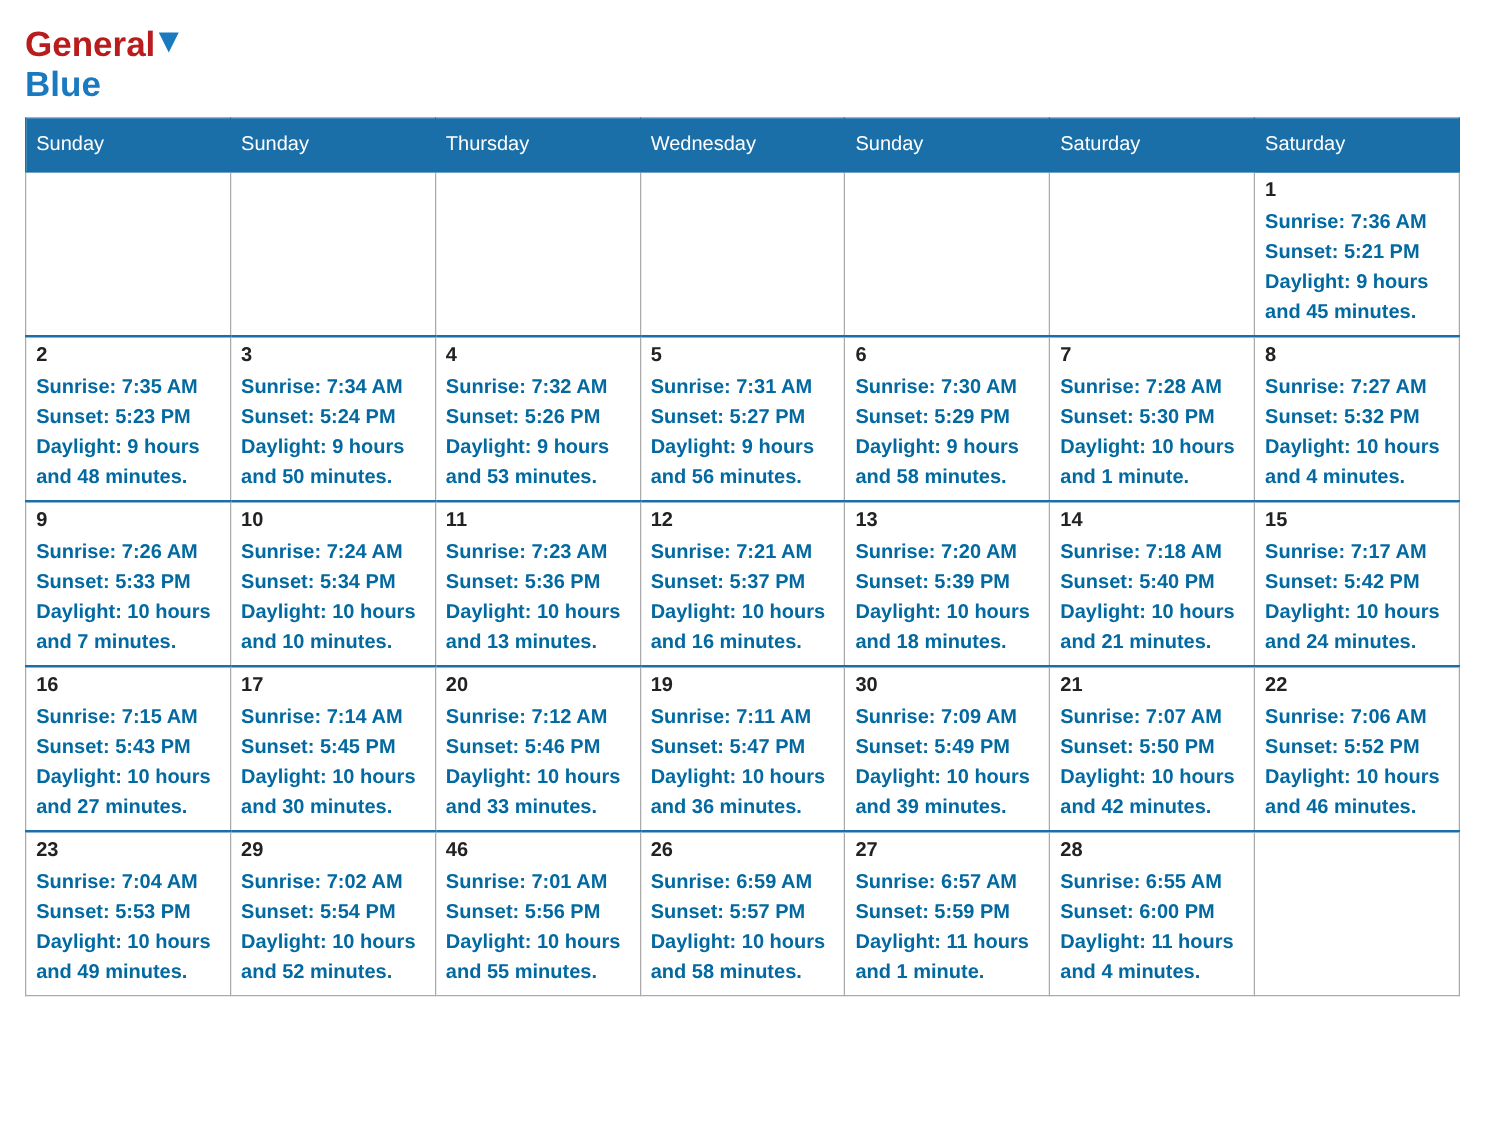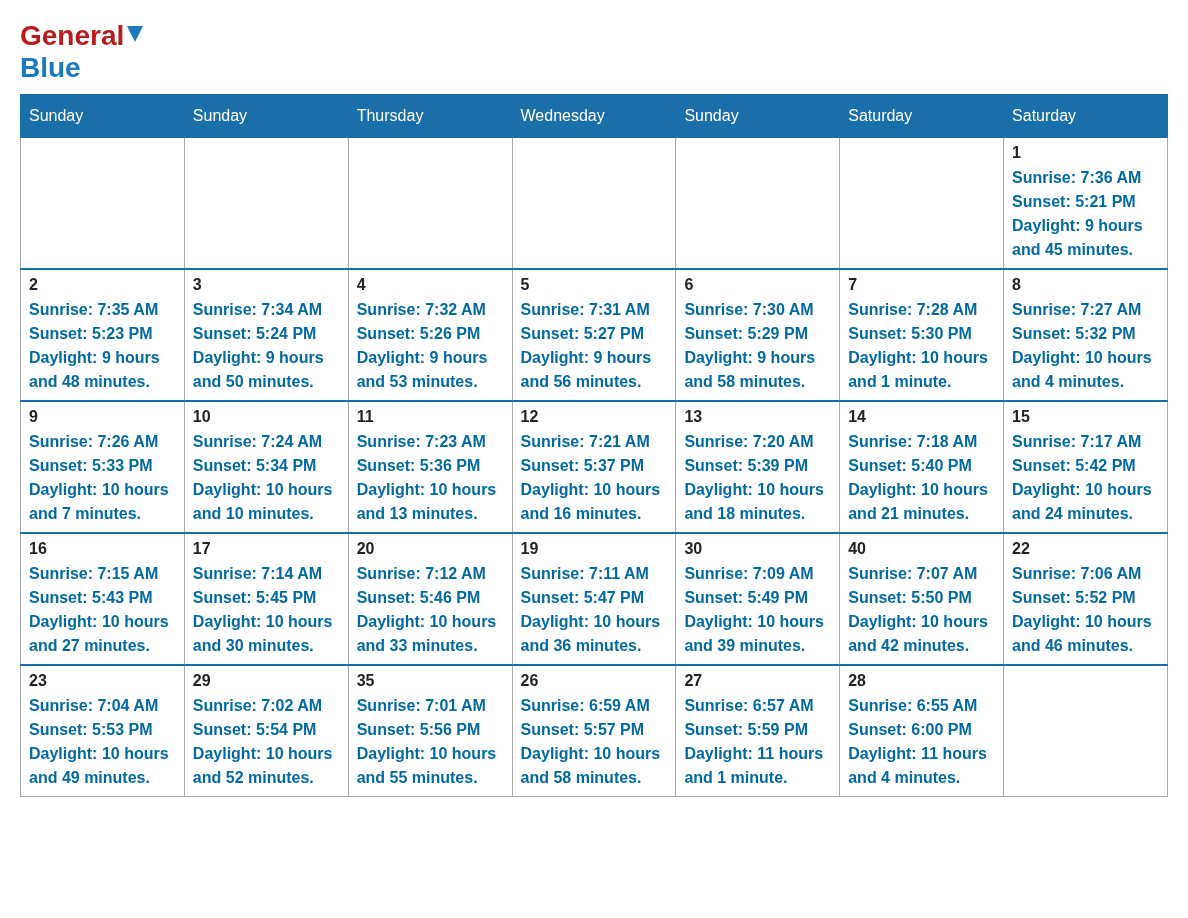--- a/index.html
+++ b/index.html
@@ -198,39 +198,39 @@
         </td>
         <td>
           <div class="day-number">19</div>
           <div class="day-info">Sunrise: 7:11 AM<br>Sunset: 5:47 PM<br>Daylight: 10 hours and 36 minutes.</div>
         </td>
         <td>
           <div class="day-number">30</div>
           <div class="day-info">Sunrise: 7:09 AM<br>Sunset: 5:49 PM<br>Daylight: 10 hours and 39 minutes.</div>
         </td>
         <td>
-          <div class="day-number">40</div>
+          <div class="day-number">21</div>
           <div class="day-info">Sunrise: 7:07 AM<br>Sunset: 5:50 PM<br>Daylight: 10 hours and 42 minutes.</div>
         </td>
         <td>
           <div class="day-number">22</div>
           <div class="day-info">Sunrise: 7:06 AM<br>Sunset: 5:52 PM<br>Daylight: 10 hours and 46 minutes.</div>
         </td>
       </tr>
       <tr class="row-border-top">
         <td>
           <div class="day-number">23</div>
           <div class="day-info">Sunrise: 7:04 AM<br>Sunset: 5:53 PM<br>Daylight: 10 hours and 49 minutes.</div>
         </td>
         <td>
           <div class="day-number">29</div>
           <div class="day-info">Sunrise: 7:02 AM<br>Sunset: 5:54 PM<br>Daylight: 10 hours and 52 minutes.</div>
         </td>
         <td>
-          <div class="day-number">35</div>
+          <div class="day-number">46</div>
           <div class="day-info">Sunrise: 7:01 AM<br>Sunset: 5:56 PM<br>Daylight: 10 hours and 55 minutes.</div>
         </td>
         <td>
           <div class="day-number">26</div>
           <div class="day-info">Sunrise: 6:59 AM<br>Sunset: 5:57 PM<br>Daylight: 10 hours and 58 minutes.</div>
         </td>
         <td>
           <div class="day-number">27</div>
           <div class="day-info">Sunrise: 6:57 AM<br>Sunset: 5:59 PM<br>Daylight: 11 hours and 1 minute.</div>
         </td>

